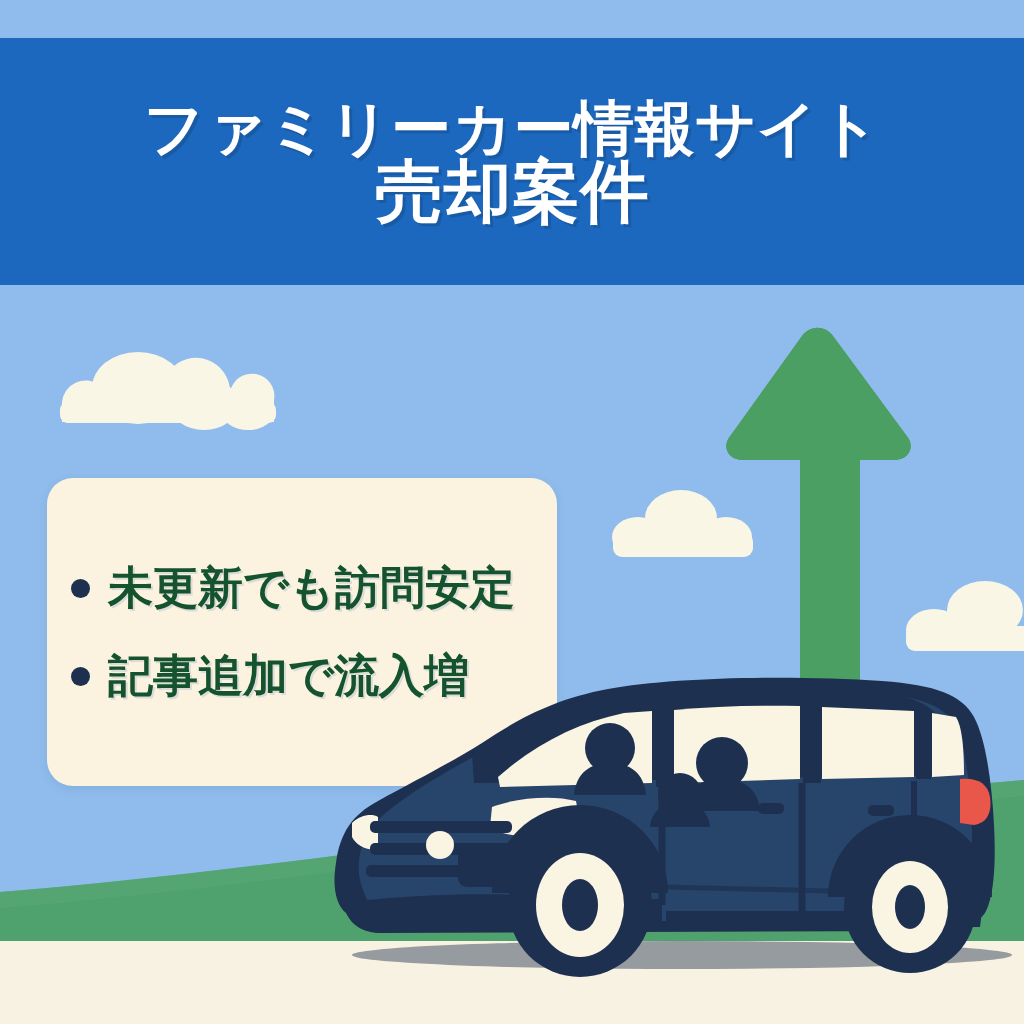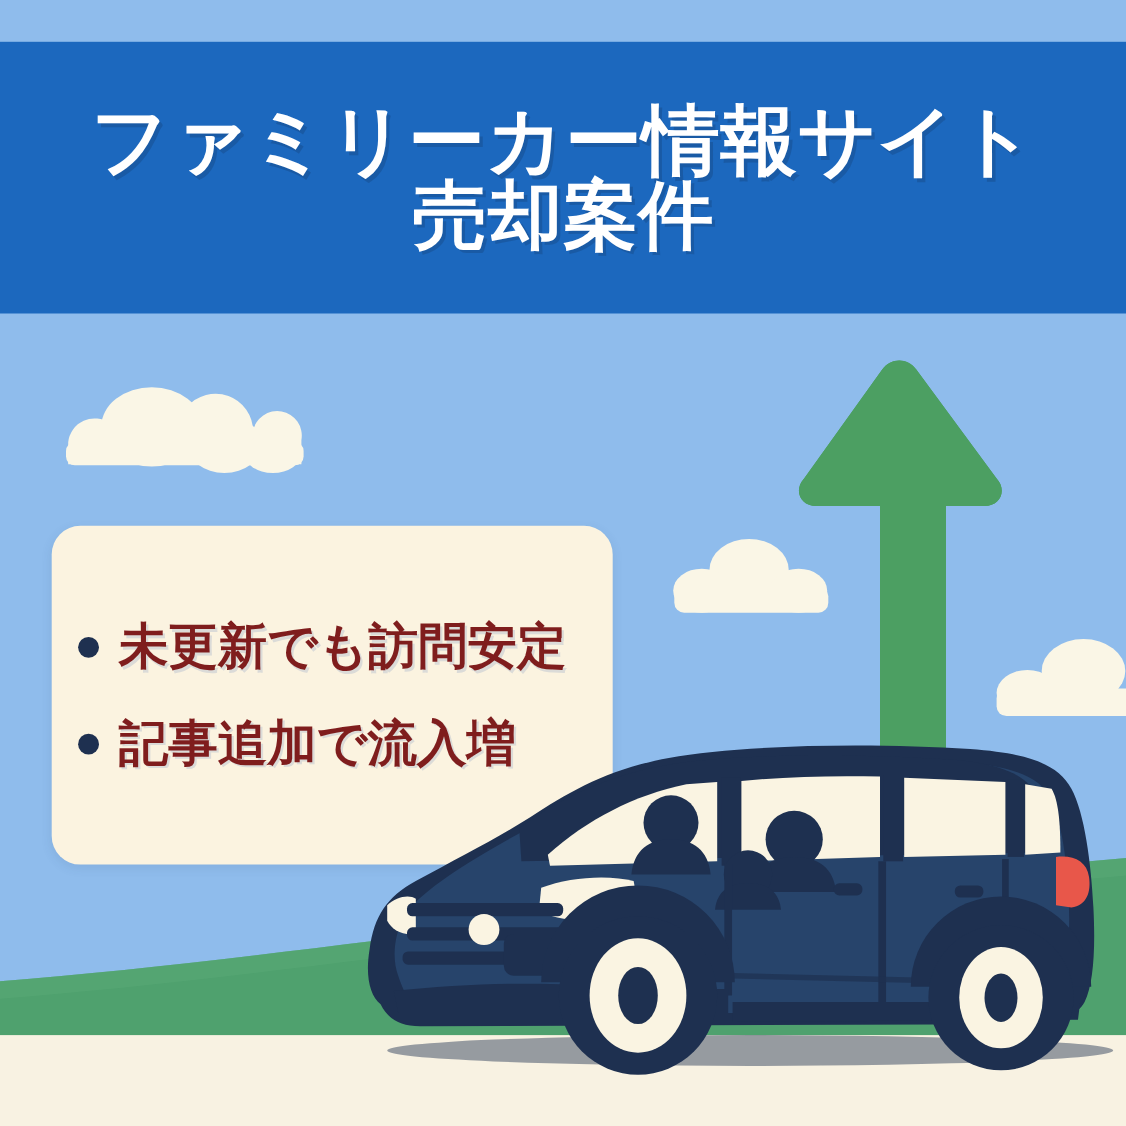--- a/index.html
+++ b/index.html
@@ -44,21 +44,21 @@
   }
   .header-band .title-line {
     color: #FFFFFF;
     font-weight: 700;
     letter-spacing: 0.5px;
     text-shadow: 3px 3px 0 rgba(20,60,110,0.30);
     line-height: 1.0;
     white-space: nowrap;
   }
   .title-line-1 {
-    font-size: 70px;
+    font-size: 60px;
   }
   .title-line-2 {
     font-size: 68px;
   }
 
   
   .ground {
     position: absolute;
     left: 0;
     top: 941px;
@@ -118,21 +118,21 @@
   }
   .bullet-dot {
     width: 19px;
     height: 19px;
     border-radius: 50%;
     background: #1E3050;
     flex: 0 0 auto;
     margin-right: 18px;
   }
   .bullet-text {
-    color: #7f1d1d;
+    color: #14532d;
     font-size: 45px;
     font-weight: 700;
     line-height: 1.1;
     white-space: nowrap;
     text-shadow: 2px 2px 0 rgba(160,175,200,0.35);
   }
 
   
   .car {
     position: absolute;

